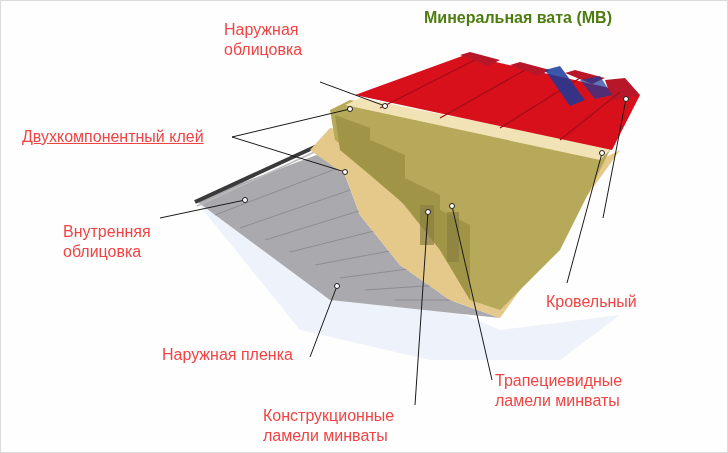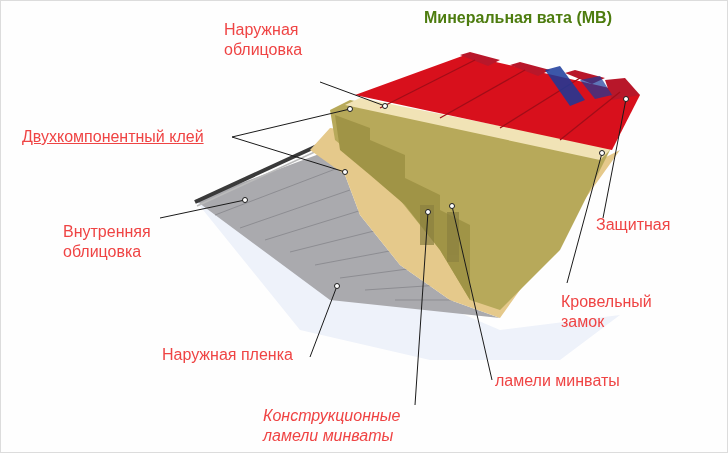--- a/index.html
+++ b/index.html
@@ -99,29 +99,28 @@
 
 <div class="label" style="left:22px; top:127px;text-decoration:underline;">Двухкомпонентный клей</div>
 
 <div class="label" style="left:63px; top:187px;margin-top:35px;">
   <div>Внутренняя</div>
   <div>облицовка</div>
 </div>
 
 <div class="label" style="left:162px; top:345px;">Наружная пленка</div>
 
-<div class="label" style="left:263px; top:406px;font-style:italic;">
+<div class="label" style="left:263px; top:406px;">
   <div>Конструкционные</div>
   <div>ламели минваты</div>
 </div>
 
 <div class="label" style="left:495px; top:371px;">
+  <div>Трапециевидные</div>
   <div>ламели минваты</div>
 </div>
 
-<div class="label" style="left:561px; top:292px;">
+<div class="label" style="left:546px; top:292px;">
   <div>Кровельный</div>
-  <div>замок</div>
 </div>
 
 <div class="label" style="left:596px; top:215px;">
-  <div>Защитная</div>
 </div>
 
 </body></html>

